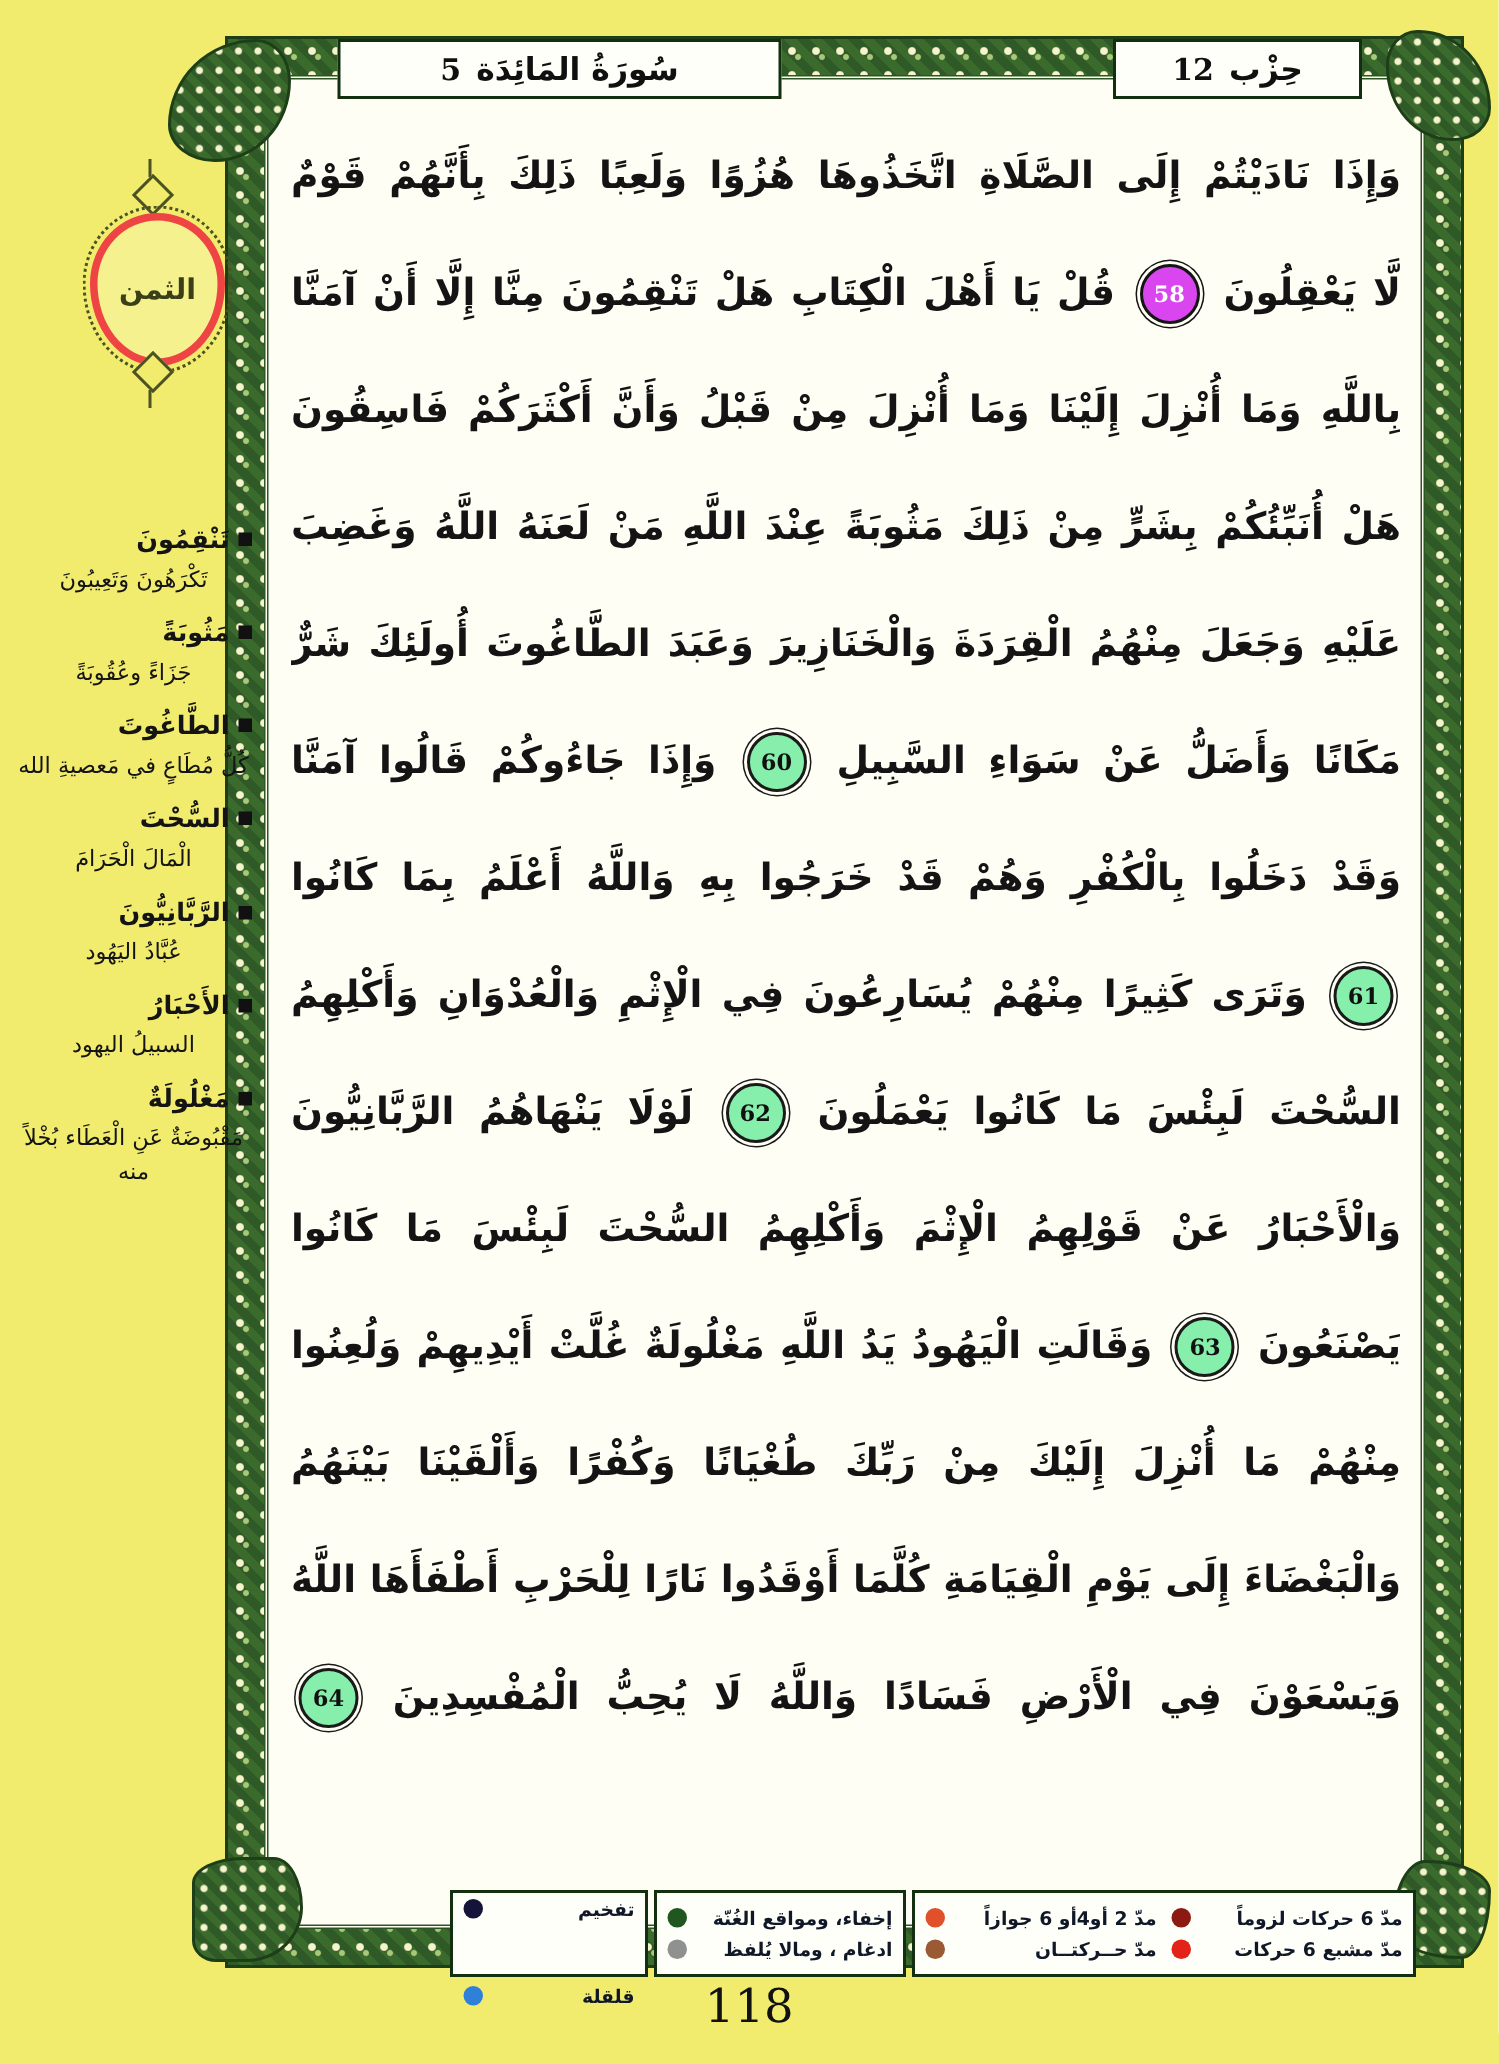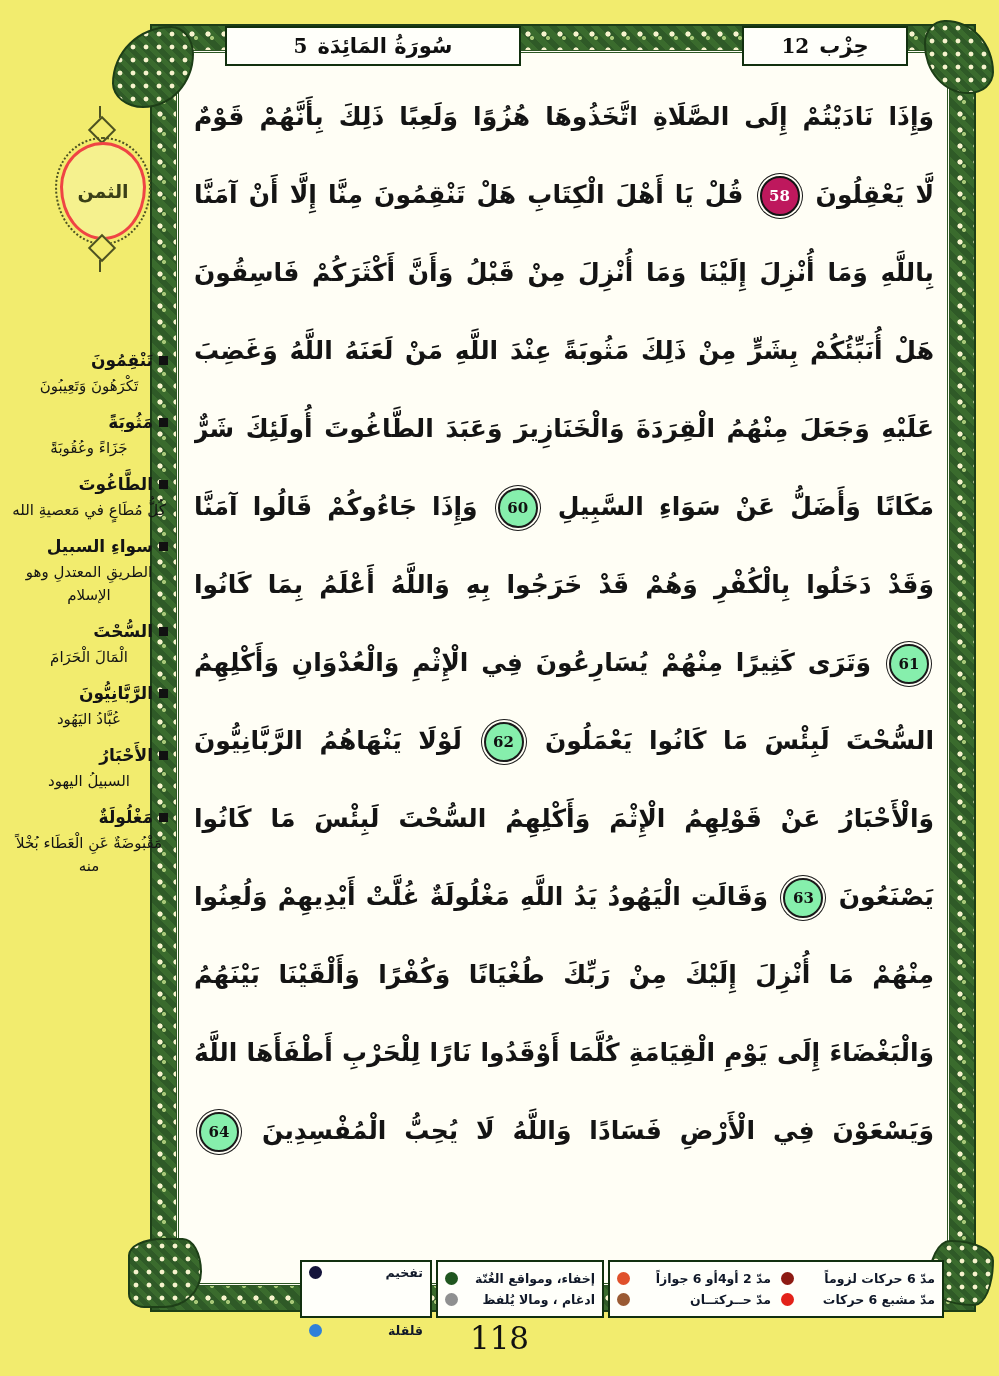--- a/index.html
+++ b/index.html
@@ -47,21 +47,21 @@
   #surah-box{left:225px;width:296px;}
   
   .medallion{position:absolute;left:52px;top:106px;width:96px;height:166px;z-index:2;}
   .medallion .stem{position:absolute;left:47px;width:2px;height:12px;background:#4d5222;}
   .medallion .stem.top{top:0;} .medallion .stem.bot{bottom:0;}
   .medallion .finial{position:absolute;left:40px;width:16px;height:16px;background:#f2ec6e;
     border:2px solid #4d5222;transform:rotate(45deg);}
   .medallion .finial.top{top:14px;} .medallion .finial.bot{bottom:14px;}
   .medallion .disc{
     position:absolute;left:8px;top:36px;width:80px;height:92px;
-    border:3px solid #ef4444;border-radius:50% 50% 50% 50%/46% 46% 54% 54%;
+    border:5px solid #ef4444;border-radius:50% 50% 50% 50%/46% 46% 54% 54%;
     outline:2px dotted #4d5222;outline-offset:3px;
     display:flex;align-items:center;justify-content:center;
     font-weight:bold;font-size:19px;color:#3b3f17;background:rgba(255,255,240,.25);
   }
   
   .vocab{position:absolute;left:10px;top:348px;width:158px;z-index:2;direction:rtl;color:#141414;}
   .ventry{margin-bottom:13px;}
   .vterm{font-weight:bold;font-size:17px;text-align:right;line-height:1.45;}
   .vbullet{display:inline-block;width:9px;height:9px;background:#111;margin-left:6px;vertical-align:1px;}
   .vdef{font-size:15px;text-align:center;line-height:1.5;margin-top:2px;}
@@ -75,21 +75,21 @@
     font-size:25px;font-weight:bold;color:#141414;
     text-align:justify;text-align-last:justify;text-justify:inter-word;
     white-space:normal;
   }
   .vmark{
     display:inline-flex;align-items:center;justify-content:center;
     width:36px;height:36px;border-radius:50%;vertical-align:middle;margin:0 5px;
     font-family:"DejaVu Serif",serif;font-size:15px;font-weight:bold;line-height:1;
   }
   .vmark.outline{background:#86efac;color:#111;border:2px solid #1a1a1a;box-shadow:0 0 0 2px #fffef5,0 0 0 3px #1a1a1a;}
-  .vmark.filled{background:#be185d;color:#fff;border:2px solid #141414;box-shadow:0 0 0 2px #fffef5,0 0 0 3px #141414;}
+  .vmark.filled{background:#d946ef;color:#fff;border:2px solid #141414;box-shadow:0 0 0 2px #fffef5,0 0 0 3px #141414;}
   
   .lbox{
     position:absolute;top:1260px;height:58px;z-index:6;box-sizing:border-box;
     background:#fffffa;border:2px solid #12300f;
     display:flex;flex-direction:column;justify-content:space-evenly;
     padding:3px 7px;direction:rtl;
   }
   #legend-box-0{left:300px;width:132px;gap:43px;}
   #legend-box-1{left:436px;width:168px;}
   #legend-box-2{left:608px;width:336px;}
@@ -138,24 +138,20 @@
       <div class="vterm"><span class="vbullet"></span>تَنْقِمُونَ</div>
       <div class="vdef">تَكْرَهُونَ وَتَعِيبُونَ</div>
     </div>
     <div class="ventry">
       <div class="vterm"><span class="vbullet"></span>مَثُوبَةً</div>
       <div class="vdef">جَزَاءً وعُقُوبَةً</div>
     </div>
     <div class="ventry">
       <div class="vterm"><span class="vbullet"></span>الطَّاغُوتَ</div>
       <div class="vdef">كُلُّ مُطَاعٍ في مَعصيةِ الله</div>
-    </div>
-    <div class="ventry">
-      <div class="vterm"><span class="vbullet"></span>سواءِ السبيل</div>
-      <div class="vdef">الطريقِ المعتدلِ وهو الإسلام</div>
     </div>
     <div class="ventry">
       <div class="vterm"><span class="vbullet"></span>السُّحْتَ</div>
       <div class="vdef">الْمَالَ الْحَرَامَ</div>
     </div>
     <div class="ventry">
       <div class="vterm"><span class="vbullet"></span>الرَّبَّانِيُّونَ</div>
       <div class="vdef">عُبَّادُ اليَهُود</div>
     </div>
     <div class="ventry">

